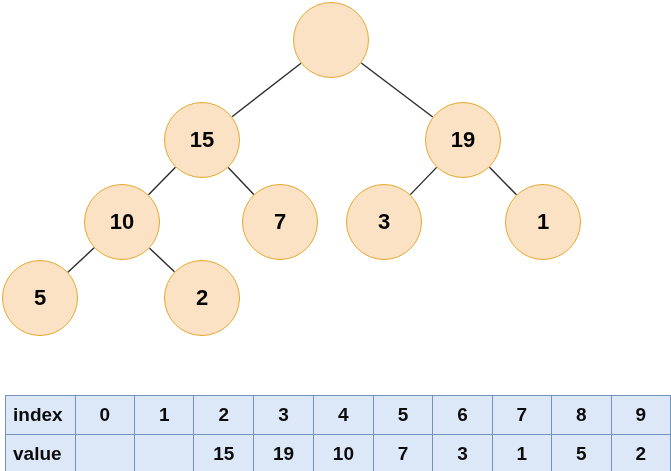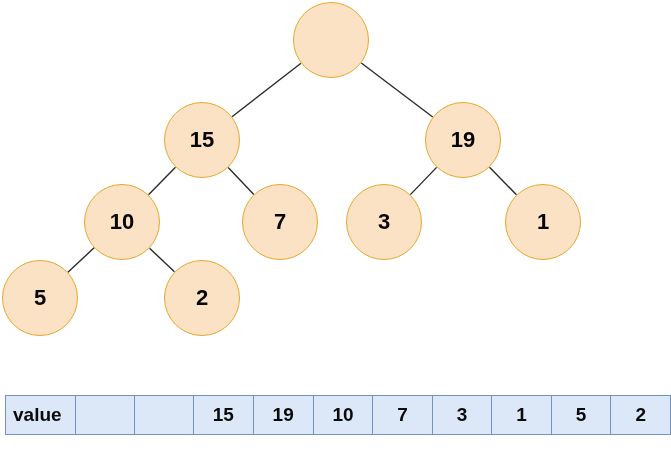--- a/index.html
+++ b/index.html
@@ -113,20 +113,33 @@
       <div class="tree-node" style="left: 164px; top: 260px; width: 76px; height: 76px; background: rgb(252, 226, 196); border-color: rgb(229, 168, 46);">
         <span>2</span>
       </div>
     </div>
 </div>
 
 <div id="array-table-wrap">
   <table class="array-table">
     <tbody>
       <tr>
+        <td class="row-label">index</td>
+      <td class="cell" style="background: rgb(220, 231, 248); border-color: rgb(117, 145, 190);">0</td>
+          <td class="cell" style="background: rgb(220, 231, 248); border-color: rgb(117, 145, 190);">1</td>
+          <td class="cell" style="background: rgb(220, 231, 248); border-color: rgb(117, 145, 190);">2</td>
+          <td class="cell" style="background: rgb(220, 231, 248); border-color: rgb(117, 145, 190);">3</td>
+          <td class="cell" style="background: rgb(220, 231, 248); border-color: rgb(117, 145, 190);">4</td>
+          <td class="cell" style="background: rgb(220, 231, 248); border-color: rgb(117, 145, 190);">5</td>
+          <td class="cell" style="background: rgb(220, 231, 248); border-color: rgb(117, 145, 190);">6</td>
+          <td class="cell" style="background: rgb(220, 231, 248); border-color: rgb(117, 145, 190);">7</td>
+          <td class="cell" style="background: rgb(220, 231, 248); border-color: rgb(117, 145, 190);">8</td>
+          <td class="cell" style="background: rgb(220, 231, 248); border-color: rgb(117, 145, 190);">9</td>
+        </tr>
+      <tr>
         <td class="row-label">value</td>
       <td class="cell" style="background: rgb(220, 231, 248); border-color: rgb(117, 145, 190);"></td>
           <td class="cell" style="background: rgb(220, 231, 248); border-color: rgb(117, 145, 190);"></td>
           <td class="cell" style="background: rgb(220, 231, 248); border-color: rgb(117, 145, 190);">15</td>
           <td class="cell" style="background: rgb(220, 231, 248); border-color: rgb(117, 145, 190);">19</td>
           <td class="cell" style="background: rgb(220, 231, 248); border-color: rgb(117, 145, 190);">10</td>
           <td class="cell" style="background: rgb(220, 231, 248); border-color: rgb(117, 145, 190);">7</td>
           <td class="cell" style="background: rgb(220, 231, 248); border-color: rgb(117, 145, 190);">3</td>
           <td class="cell" style="background: rgb(220, 231, 248); border-color: rgb(117, 145, 190);">1</td>
           <td class="cell" style="background: rgb(220, 231, 248); border-color: rgb(117, 145, 190);">5</td>

